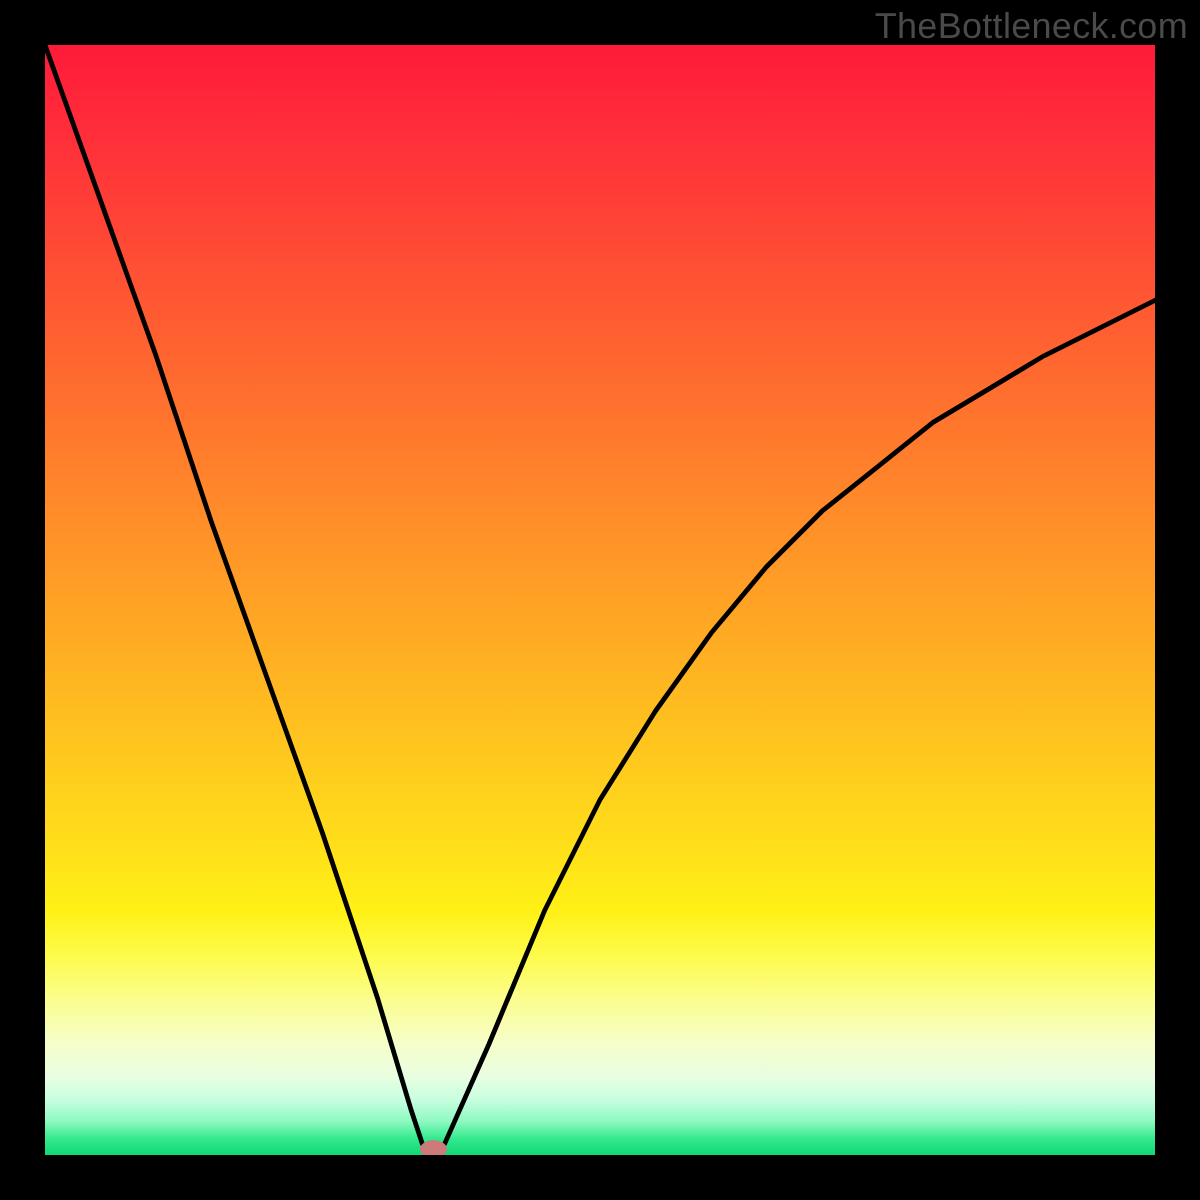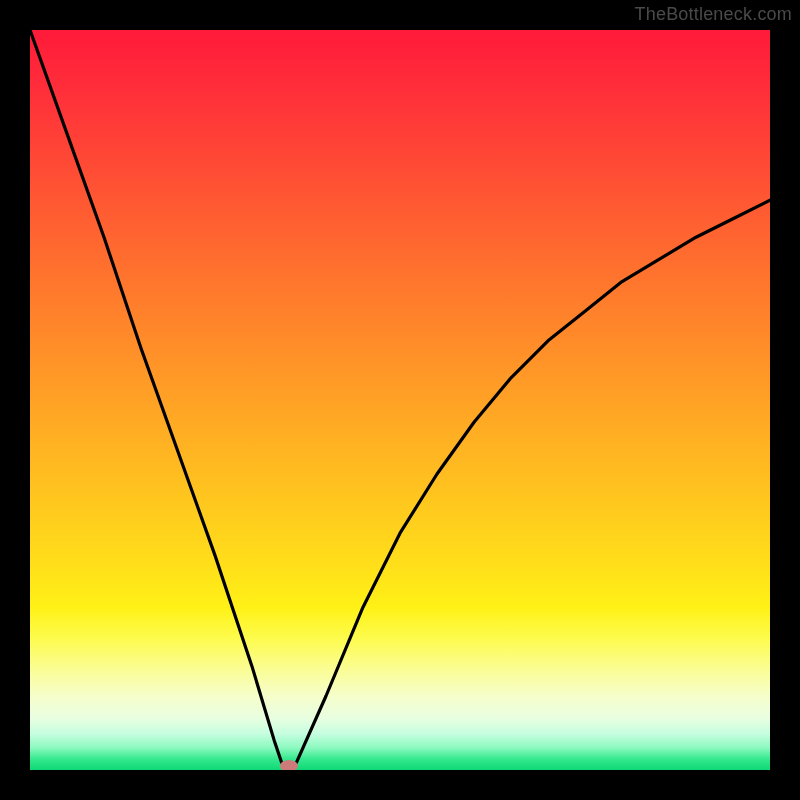--- a/index.html
+++ b/index.html
@@ -60,21 +60,21 @@
     height: 12px;
     border-radius: 50%;
     background: #cc7a7a;
     transform: translate(-50%, -50%);
   }
   .watermark {
     position: absolute;
     top: 4px;
     right: 8px;
     color: #4a4a4a;
-    font-size: 18px;
+    font-size: 24px;
     font-family: Arial, Helvetica, sans-serif;
     letter-spacing: 0.2px;
   }
 </style>
 </head>
 <body>
 
 <div class="canvas">
 
   <div class="plot-area">

